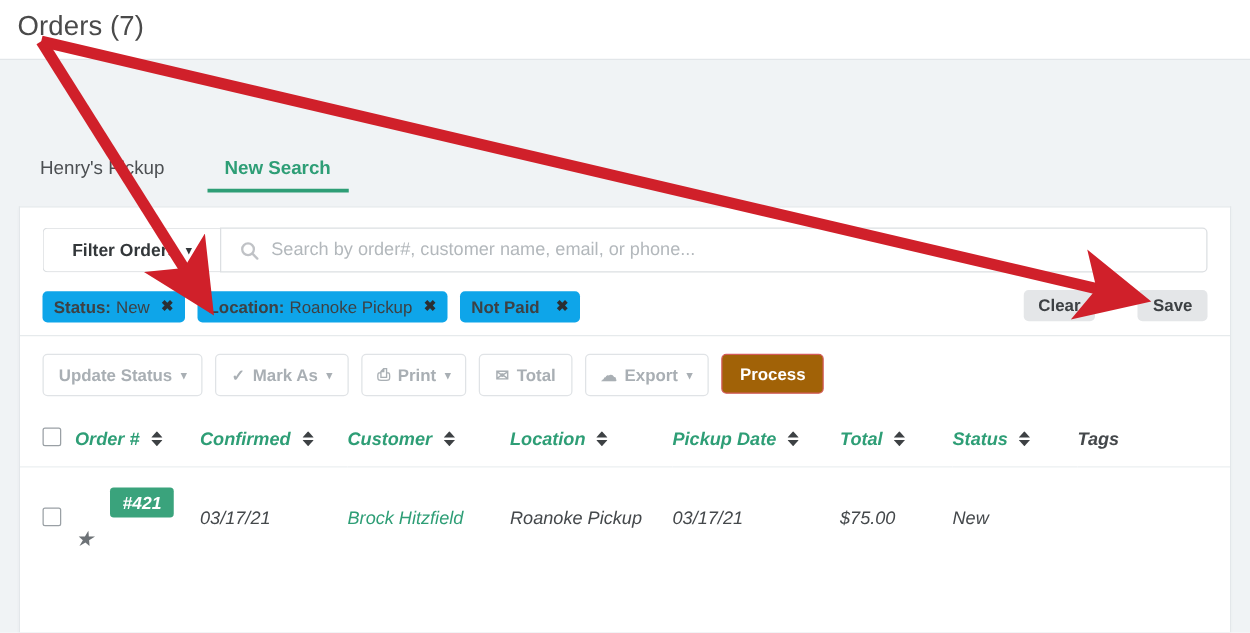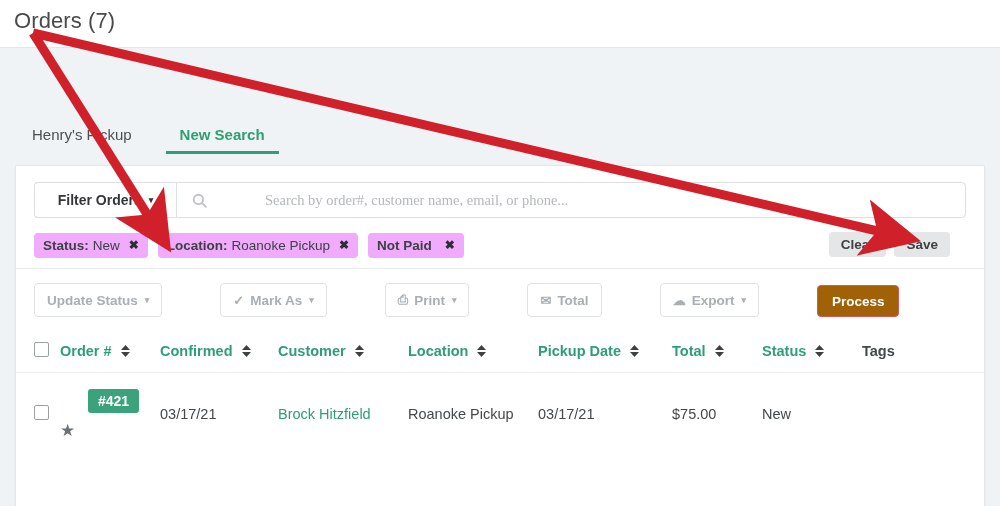--- a/index.html
+++ b/index.html
@@ -63,67 +63,66 @@
   }
   .caret { margin-left: 7px; font-size: 9px; line-height: 1; color: #33373a; }
   .search-wrap {
     flex: 1; display: flex; align-items: center;
     border: 1px solid #dcdfe2; border-radius: 0 4px 4px 0;
     background: #fff; padding: 0 10px;
   }
   .search-icon { width: 17px; height: 17px; margin: 0 9px 0 4px; flex: none; opacity: .55; }
   .search-input {
     flex: 1; border: none; outline: none; font-size: 14.5px;
-    font-family: Liberation Serif, serif; color: #404040;
+    font-family: Liberation Sans, sans-serif; color: #404040;
     background: transparent;
-    margin-left: 48px;
   }
   .search-input::placeholder { color: #b3b8bc; }
 
   
   .chips-row {
     display: flex; align-items: center; margin-top: 14px; height: 26px;
     position: relative;
   }
   .chip {
     display: inline-flex; align-items: center;
-    background: #f0abfc; border-radius: 4px;
+    background: #0ea5e9; border-radius: 4px;
     height: 25px; padding: 0 9px; margin-right: 10px;
     font-size: 13.5px; color: #3d4144; white-space: nowrap;
   }
   .chip b { font-weight: bold; margin-right: 4px; }
   .chip .x { margin-left: 9px; font-size: 12px; font-weight: bold; color: #2b2f32; cursor: pointer; }
-  .chips-right { position: absolute; right: 16px; top: 0; display: flex; }
+  .chips-right { position: absolute; right: 0; top: 0; display: flex; gap: 26px; }
   .sm-btn {
     background: #e4e6e8; border: none; border-radius: 4px;
     height: 25px; padding: 0 12px; margin-left: 8px;
     font-size: 13.5px; font-weight: bold; color: #3d4144;
     font-family: "Liberation Sans", sans-serif; cursor: pointer;
   }
   .divider { height: 1px; background: #e6eaec; }
 
   
-  .toolbar { display: flex; align-items: flex-end; padding: 14px 18px 13px 18px; gap: 48px; }
+  .toolbar { display: flex; align-items: flex-start; padding: 14px 18px 13px 18px; }
   .tb-btn {
     display: inline-flex; align-items: center;
     height: 34px; padding: 0 12px; margin-right: 10px;
     border: 1px solid #e0e3e6; border-radius: 4px; background: #fff;
     font-size: 13.5px; font-weight: bold; color: #a9afb4;
     font-family: "Liberation Sans", sans-serif; cursor: pointer;
     white-space: nowrap;
   }
   .tb-btn .tcaret { margin-left: 7px; font-size: 9px; }
   .tb-btn .gl { margin-right: 6px; font-size: 13px; display: inline-block; }
   .tb-btn.process {
     background: #a16207; border-color: #d45a5a; color: #ffffff;
     font-size: 13.5px; padding: 0 14px; height: 32px;
   }
 
   
-  table { width: 100%; border-collapse: collapse; }
+  table { width: 100%; border-collapse: collapse; font-style: italic; }
   thead th {
     text-align: left; font-size: 14.5px; color: #2e9e76; font-weight: bold;
     padding: 12px 4px 12px 0; white-space: nowrap;
   }
   thead th.plain { color: #44484b; }
   .sort { display: inline-block; margin-left: 5px; position: relative; top: 1px; }
   tbody td {
     font-size: 14.5px; color: #44484b; padding: 16px 4px 16px 0;
     vertical-align: middle; border-top: 1px solid #eceff1;
   }

